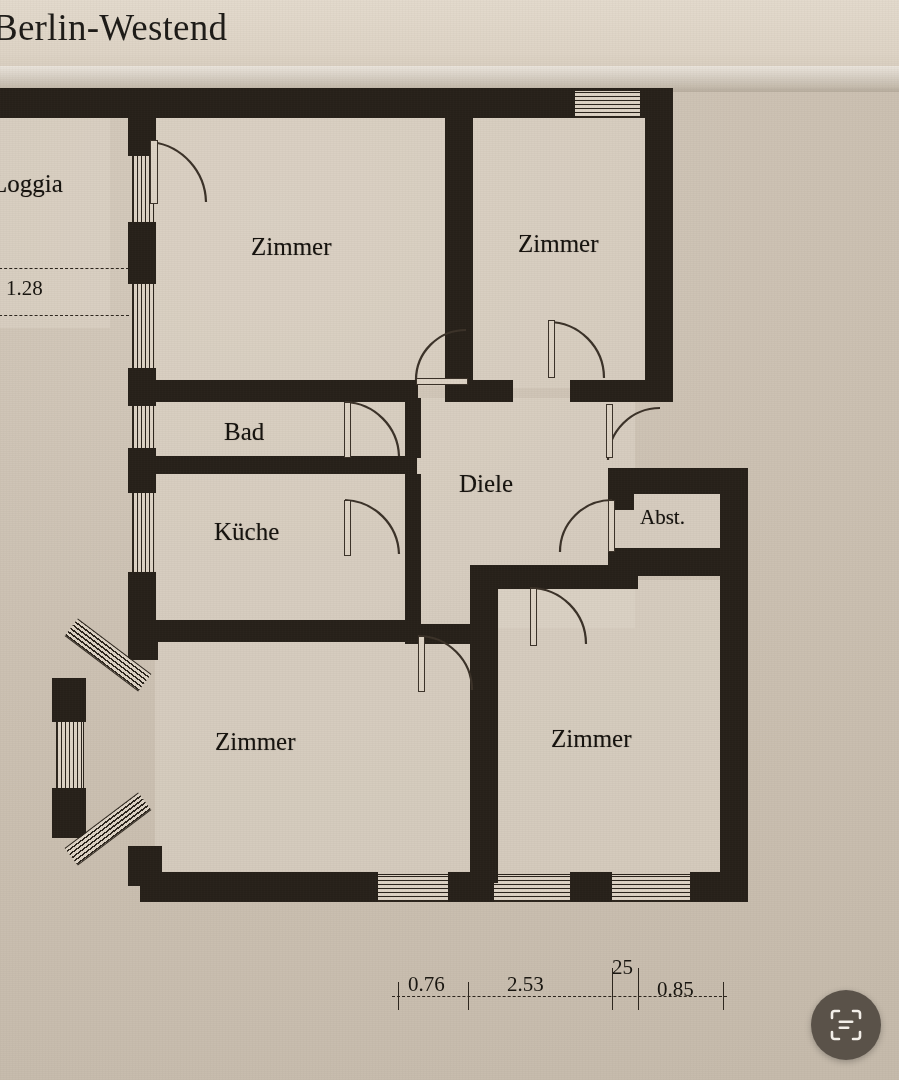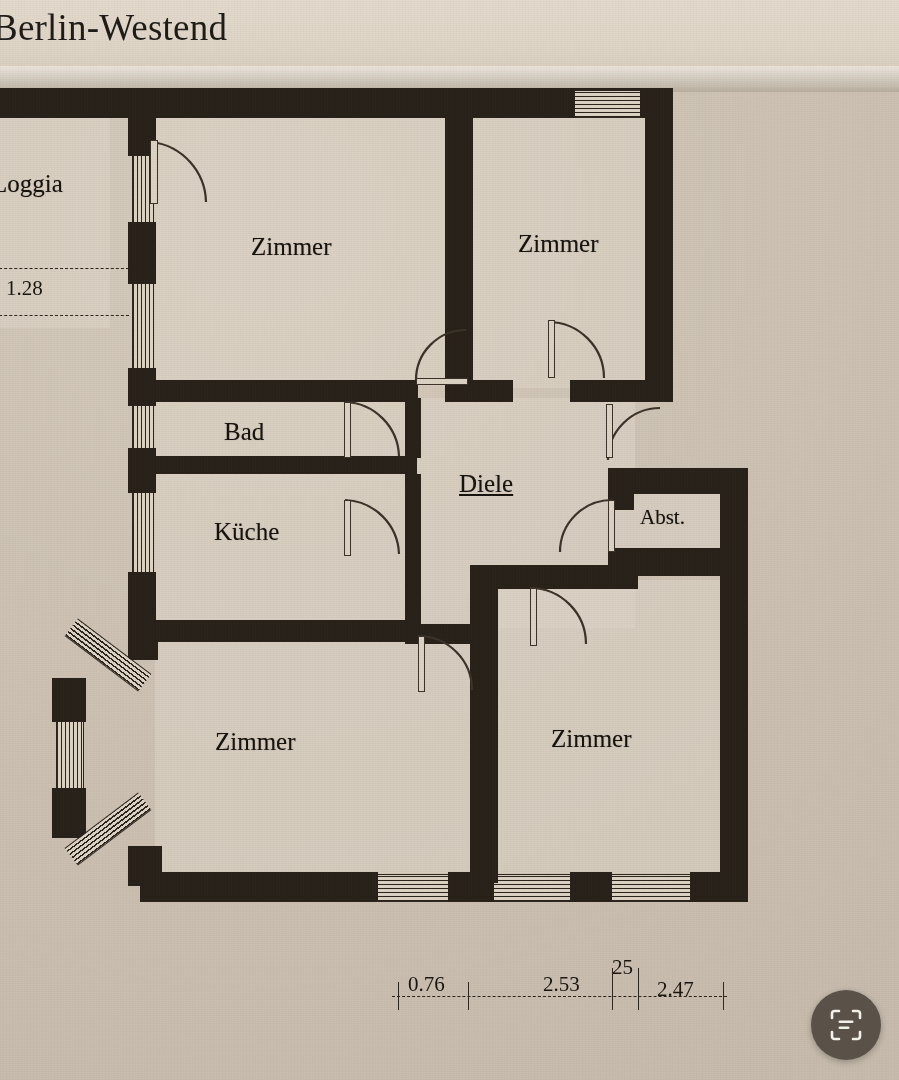--- a/index.html
+++ b/index.html
@@ -202,39 +202,39 @@
           <path d="M 0 0 A 54 54 0 0 1 54 54"></path>
         </svg>
     </div>
     <div class="leaf" style="left:418px;top:636px;width:5px;height:54px;"></div>
 
     <div class="label" style="left:-8px;top:170px;">Loggia</div>
     <div class="label" style="left:251px;top:233px;">Zimmer</div>
     <div class="label" style="left:518px;top:230px;">Zimmer</div>
     <div class="label" style="left:224px;top:418px;">Bad</div>
     <div class="label" style="left:214px;top:518px;">Küche</div>
-    <div class="label" style="left:459px;top:470px;text-decoration:underline;">Diele</div>
+    <div class="label" style="left:459px;top:470px;">Diele</div>
     <div class="label sm" style="left:640px;top:505px;">Abst.</div>
     <div class="label" style="left:215px;top:728px;">Zimmer</div>
     <div class="label" style="left:551px;top:725px;">Zimmer</div>
 
     <div class="dimline dash" style="left:-6px;top:268px;width:135px;"></div>
     <div class="dimline dash" style="left:-6px;top:315px;width:135px;"></div>
     <div class="dimtxt" style="left:6px;top:276px;">1.28</div>
 
     <div class="dimline dash" style="left:392px;top:996px;width:335px;"></div>
     <div class="tick" style="left:398px;top:982px;height:28px;"></div>
     <div class="tick" style="left:468px;top:982px;height:28px;"></div>
     <div class="tick" style="left:612px;top:968px;height:42px;"></div>
     <div class="tick" style="left:638px;top:968px;height:42px;"></div>
     <div class="tick" style="left:723px;top:982px;height:28px;"></div>
     <div class="dimtxt" style="left:408px;top:972px;">0.76</div>
-    <div class="dimtxt" style="left:507px;top:972px;margin-left:36px;">2.53</div>
+    <div class="dimtxt" style="left:507px;top:972px;">2.53</div>
     <div class="dimtxt" style="left:612px;top:955px;">25</div>
-    <div class="dimtxt" style="left:657px;top:977px;">2.47</div>
+    <div class="dimtxt" style="left:657px;top:977px;">0.85</div>
 
   </div>
 
   <div id="grain"></div>
 
   <div id="scan-fab">
     <span>
       <svg width="34" height="34" viewBox="0 0 34 34" fill="none">
         <path d="M3 10 V5.5 A2.5 2.5 0 0 1 5.5 3 H10" stroke="#f3efe9" stroke-width="2.6" stroke-linecap="round"></path>
         <path d="M24 3 H28.5 A2.5 2.5 0 0 1 31 5.5 V10" stroke="#f3efe9" stroke-width="2.6" stroke-linecap="round"></path>

